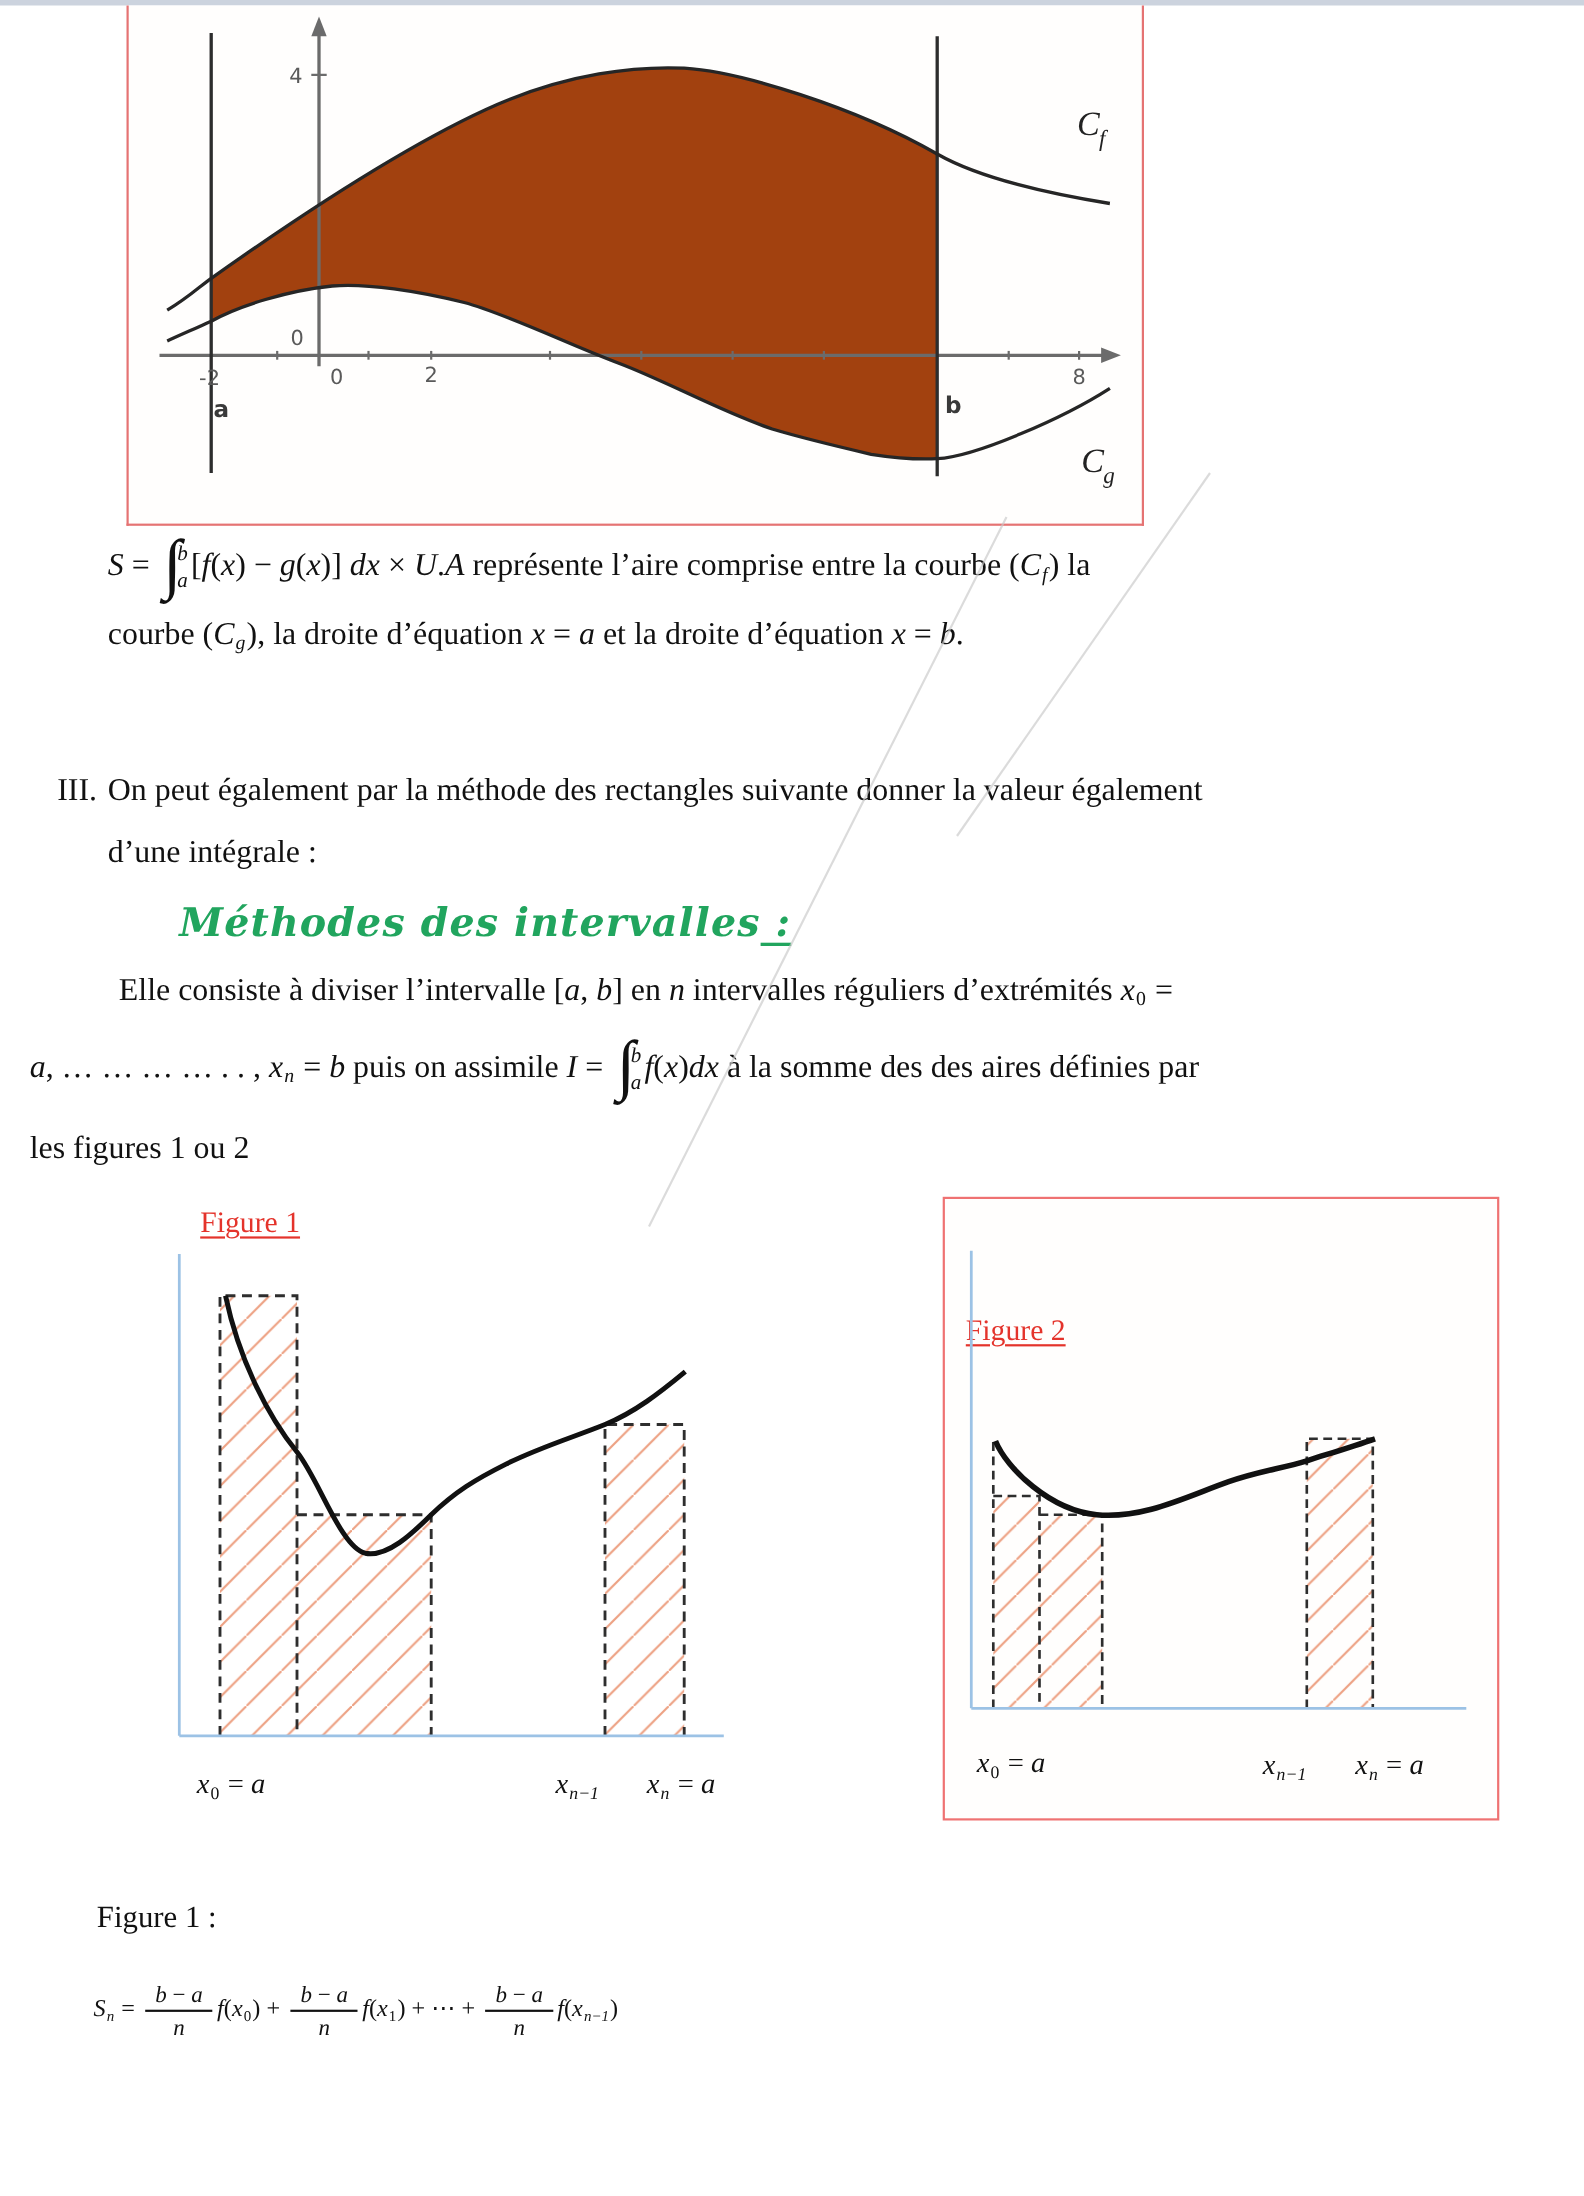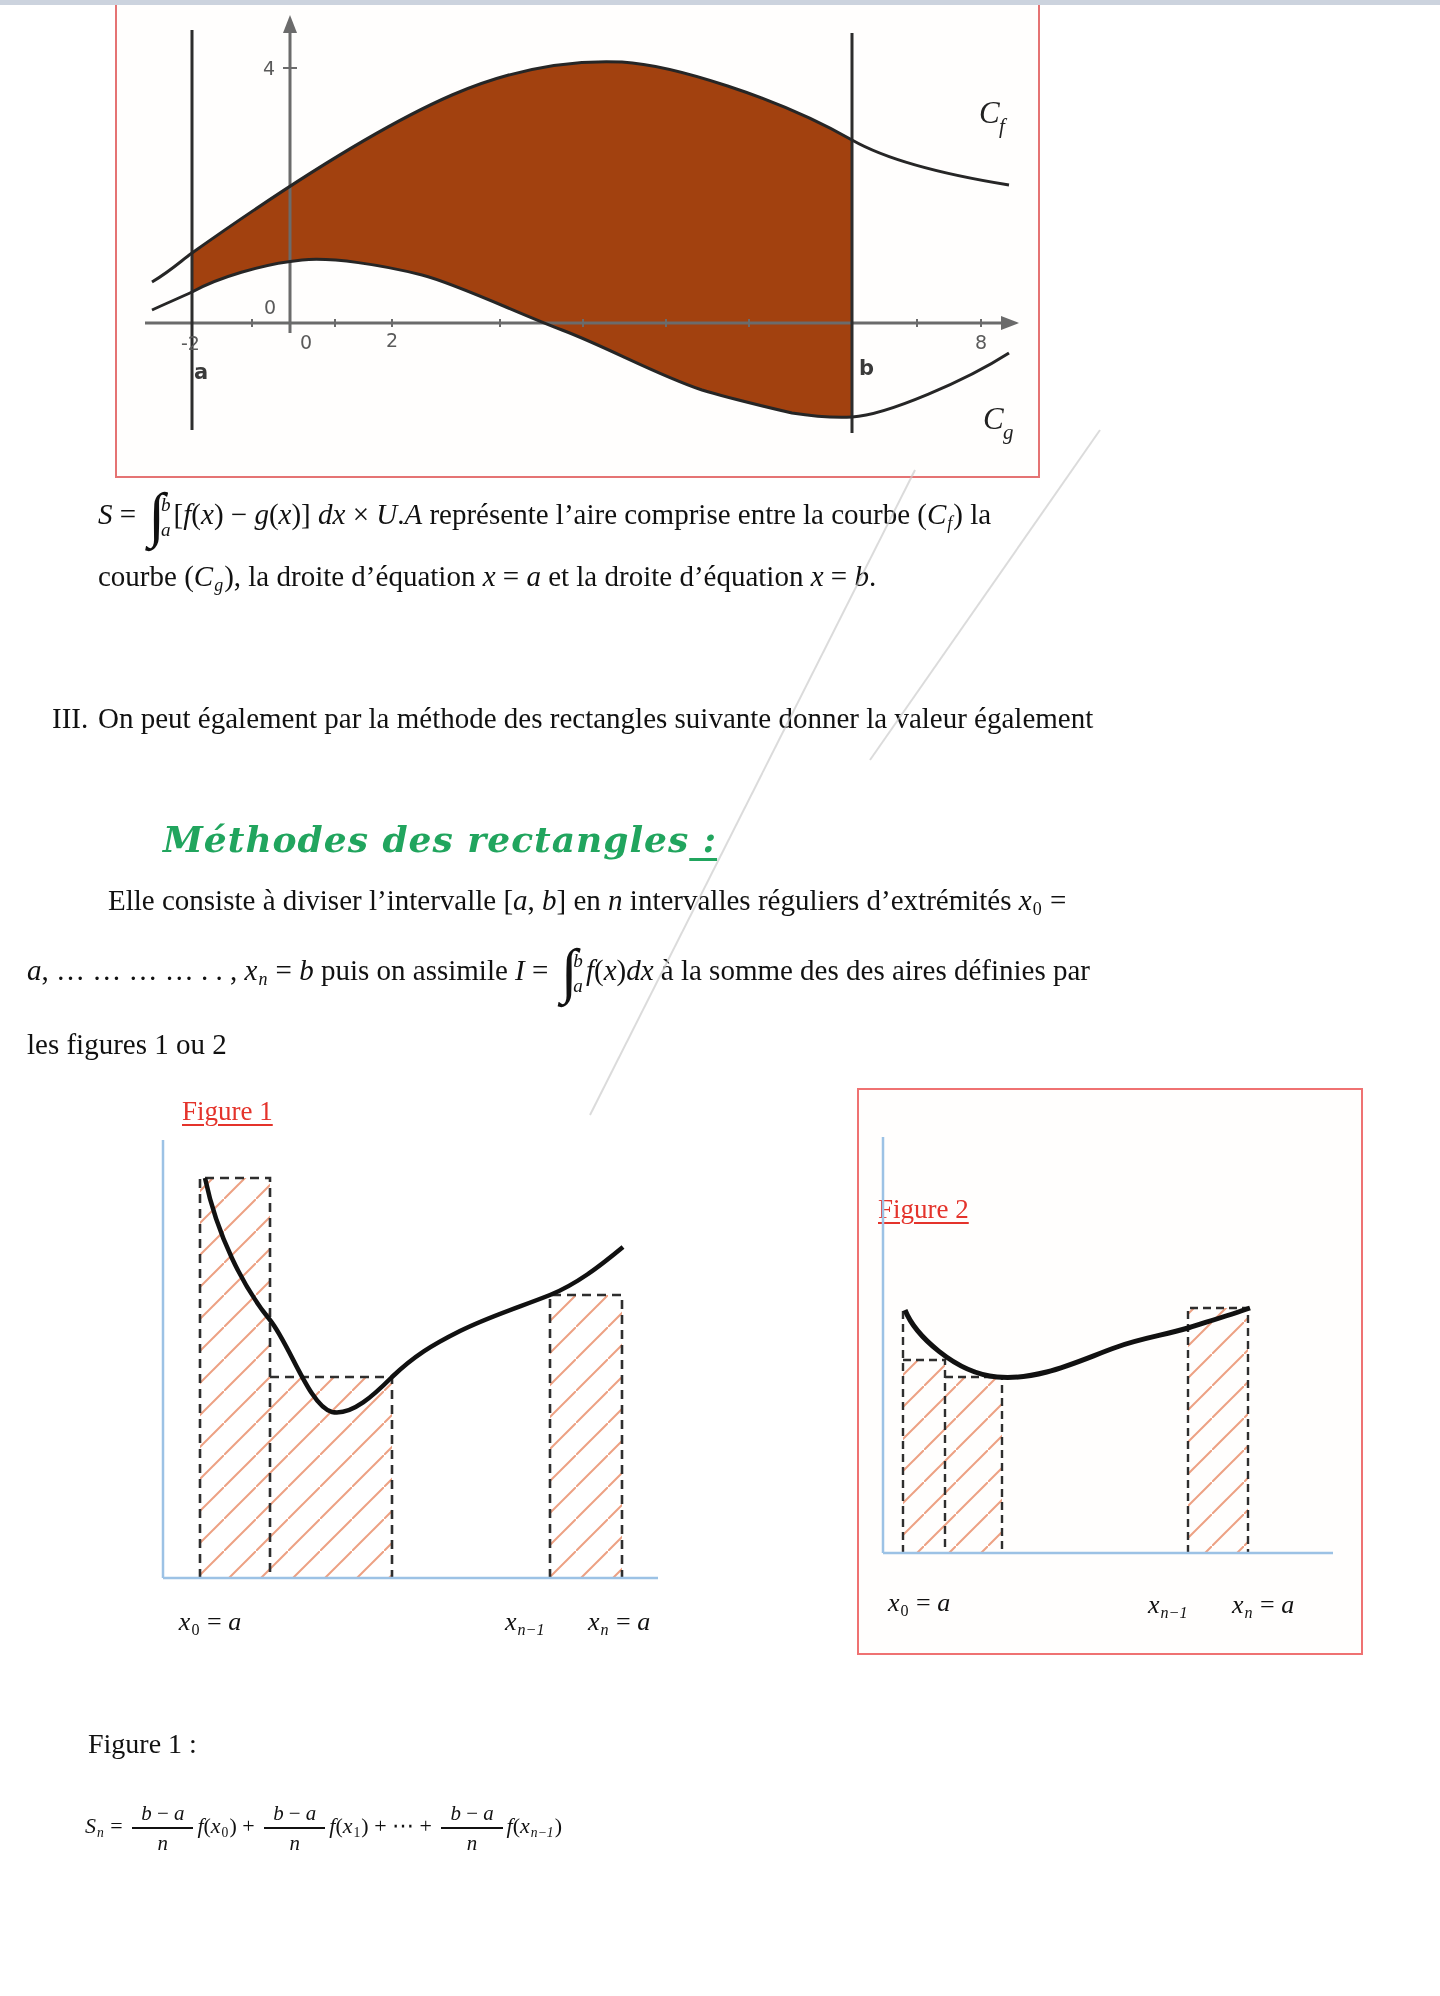--- a/index.html
+++ b/index.html
@@ -113,25 +113,26 @@
   </svg>
 </div>
 
 <div class="mline" style="left:98px;top:486px;"><span class="it">S</span><span class="rm"> = </span><span class="intgrp"><span class="intsign">∫</span><span class="intlim"><span class="ilim-top">b</span><span class="ilim-bot">a</span></span></span><span class="rm">[</span><span class="it">f</span><span class="rm">(</span><span class="it">x</span><span class="rm">) − </span><span class="it">g</span><span class="rm">(</span><span class="it">x</span><span class="rm">)] </span><span class="it">dx</span><span class="rm"> × </span><span class="it">U</span><span class="rm">.</span><span class="it">A</span><span class="rm"> représente l’aire comprise entre la courbe (</span><span class="it">C</span><span class="msub it">f</span><span class="rm">) la</span></div>
 <div class="mline" style="left:98px;top:548px;"><span class="rm">courbe (</span><span class="it">C</span><span class="msub it">g</span><span class="rm">), la droite d’équation </span><span class="it">x</span><span class="rm"> = </span><span class="it">a</span><span class="rm"> et la droite d’équation </span><span class="it">x</span><span class="rm"> = </span><span class="it">b</span><span class="rm">.</span></div>
 
 <div class="sec3">
   <div class="numeral">III.</div>
   <div class="lines">
     <div>On peut également par la méthode des rectangles suivante donner la valeur également</div>
+    <div>d’une intégrale :</div>
   </div>
 </div>
 
 <div class="green-head">
-  <span>Méthodes des rectangles</span><span class="hcolon"> :</span>
+  <span>Méthodes des intervalles</span><span class="hcolon"> :</span>
 </div>
 
 <div class="mline" style="left:108px;top:872px;"><span class="rm">Elle consiste à diviser l’intervalle [</span><span class="it">a</span><span class="rm">, </span><span class="it">b</span><span class="rm">] en </span><span class="it">n</span><span class="rm"> intervalles réguliers d’extrémités </span><span class="it">x</span><span class="msub">0</span><span class="rm"> =</span></div>
 <div class="mline" style="left:27px;top:932px;line-height:76px;"><span class="it">a</span><span class="rm">, … … … … . . , </span><span class="it">x</span><span class="msub it">n</span><span class="rm"> = </span><span class="it">b</span><span class="rm"> puis on assimile </span><span class="it">I</span><span class="rm"> = </span><span class="intgrp"><span class="intsign">∫</span><span class="intlim"><span class="ilim-top">b</span><span class="ilim-bot">a</span></span></span><span class="it">f</span><span class="rm">(</span><span class="it">x</span><span class="rm">)</span><span class="it">dx</span><span class="rm"> à la somme des des aires définies par</span></div>
 <div class="mline" style="left:27px;top:1016px;text-align:center;"><span class="rm">les figures 1 ou 2</span></div>
 
 <div class="figlabel" style="left:182px;top:1096px;">Figure 1</div>
 <svg class="chart-svg" style="left:160px;top:1135px;" width="505" height="460" viewBox="0 0 505 460">
   <defs>
     <pattern id="hatch1" patternUnits="userSpaceOnUse" width="32" height="32">

